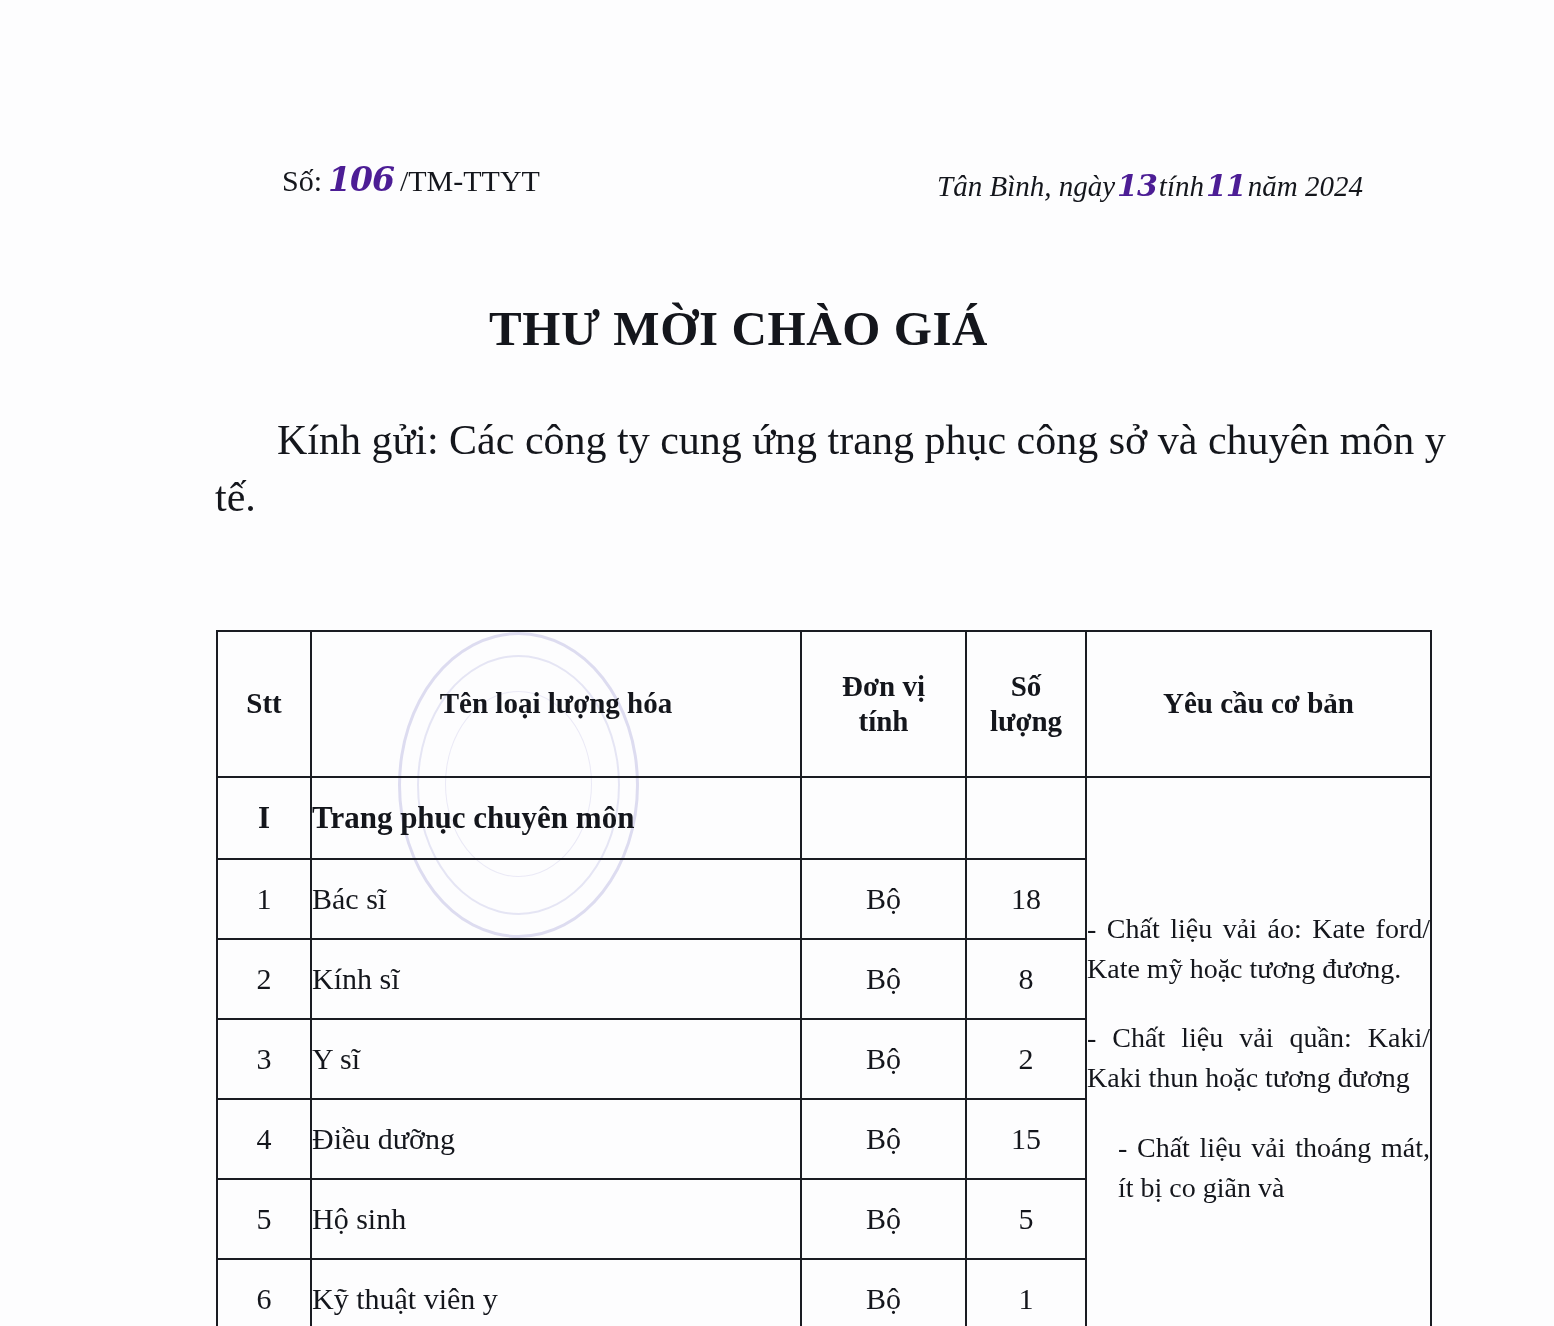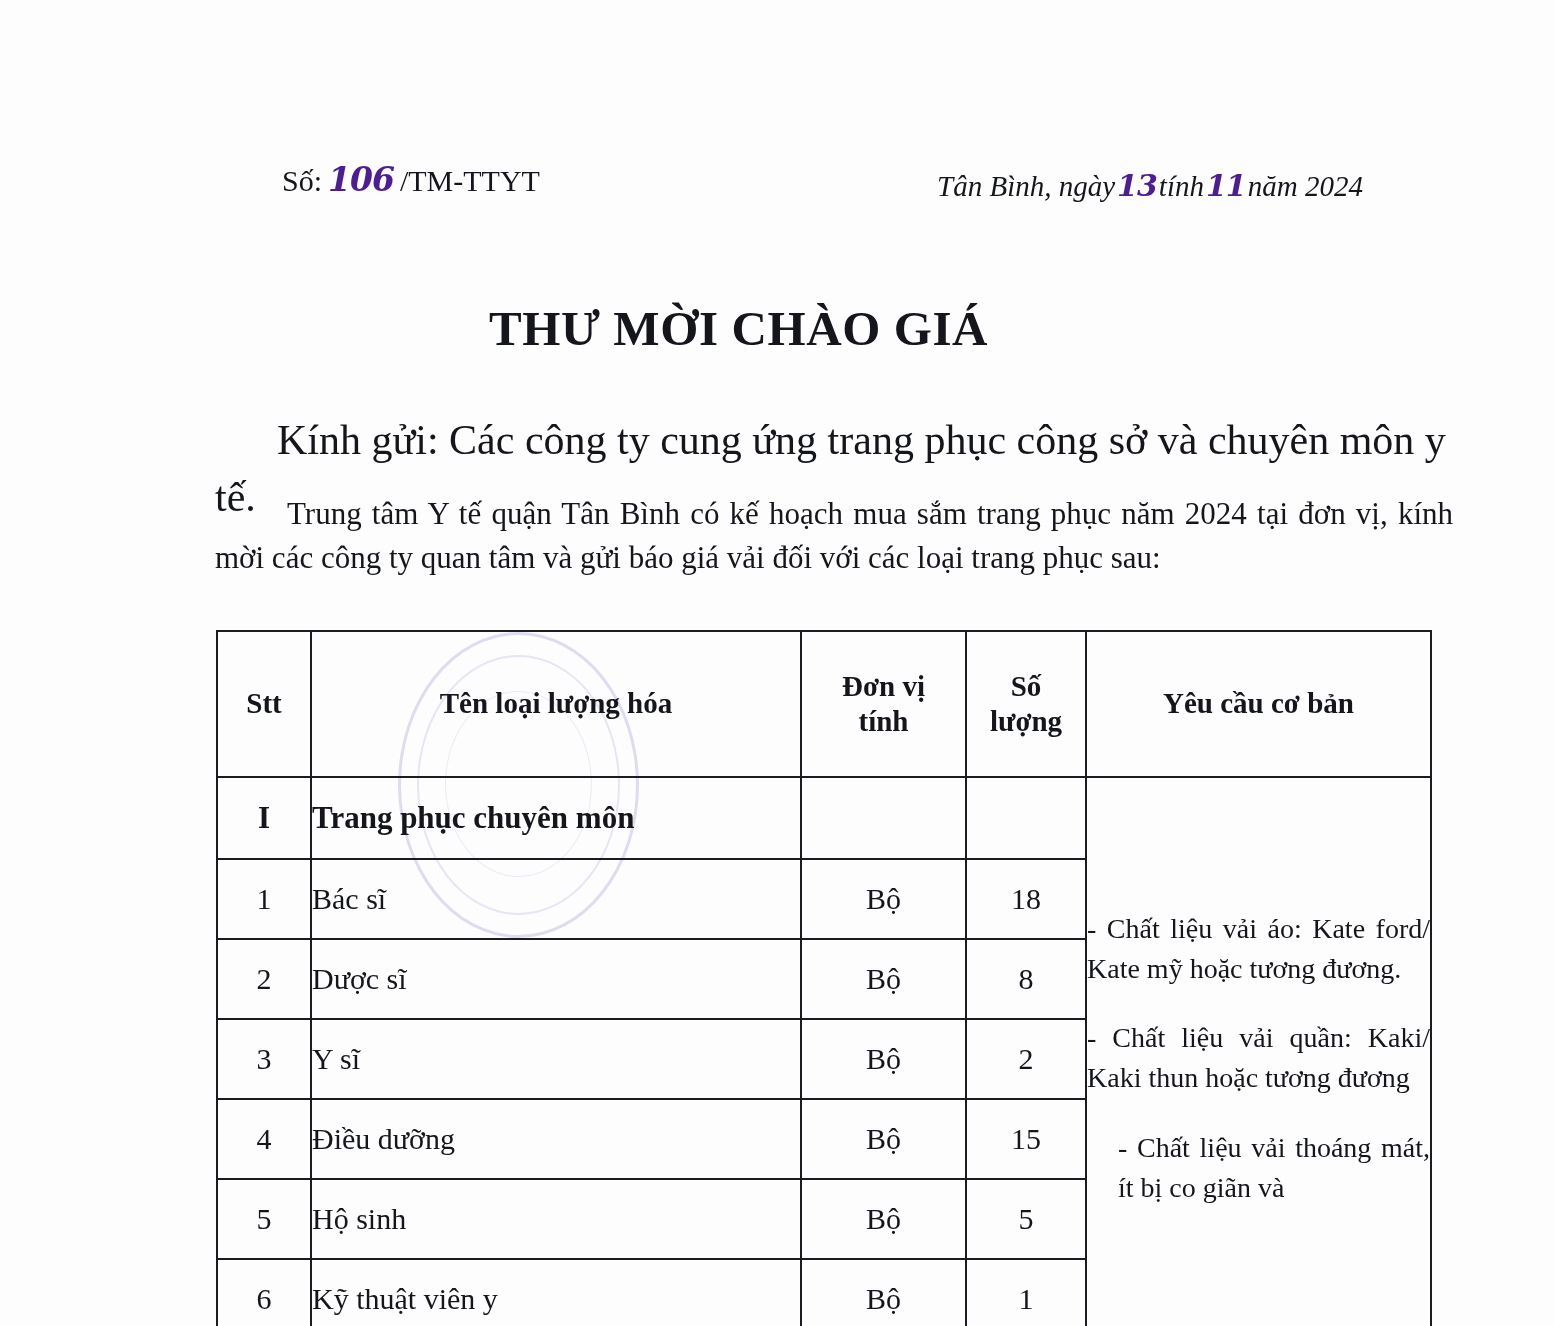--- a/index.html
+++ b/index.html
@@ -266,21 +266,20 @@
     <span>Số:</span><span class="handwritten">106</span><span>/TM-TTYT</span>
   </div>
 
   <div class="place-date">
     <span>Tân Bình, ngày</span><span class="handwritten">13</span><span>tính</span><span class="handwritten">11</span><span>năm 2024</span>
   </div>
 
   <div class="title-main">THƯ MỜI CHÀO GIÁ</div>
 
   <div class="recipient">Kính gửi: Các công ty cung ứng trang phục công sở và chuyên môn y tế.</div>
-  <div class="intro">Trung tâm Y tế quận Tân Bình có kế hoạch mua sắm trang phục năm 2024 tại đơn vị, kính mời các công ty quan tâm và gửi báo giá vải đối với các loại trang phục sau:</div>
 
   <table class="goods-table">
     <colgroup>
       <col class="col-stt">
         <col class="col-name">
         <col class="col-unit">
       <col class="col-qty">
         <col class="col-req">
     </colgroup>
     <thead>
@@ -312,21 +311,21 @@
       </tr>
 
       <tr>
         <td class="cell-stt">1</td>
         <td class="cell-name">Bác sĩ</td>
         <td class="cell-unit">Bộ</td>
         <td class="cell-qty">18</td>
       </tr>
       <tr>
         <td class="cell-stt">2</td>
-        <td class="cell-name">Dược sĩ</td>
+        <td class="cell-name">Kính sĩ</td>
         <td class="cell-unit">Bộ</td>
         <td class="cell-qty">8</td>
       </tr>
       <tr>
         <td class="cell-stt">3</td>
         <td class="cell-name">Y sĩ</td>
         <td class="cell-unit">Bộ</td>
         <td class="cell-qty">2</td>
       </tr>
       <tr>

